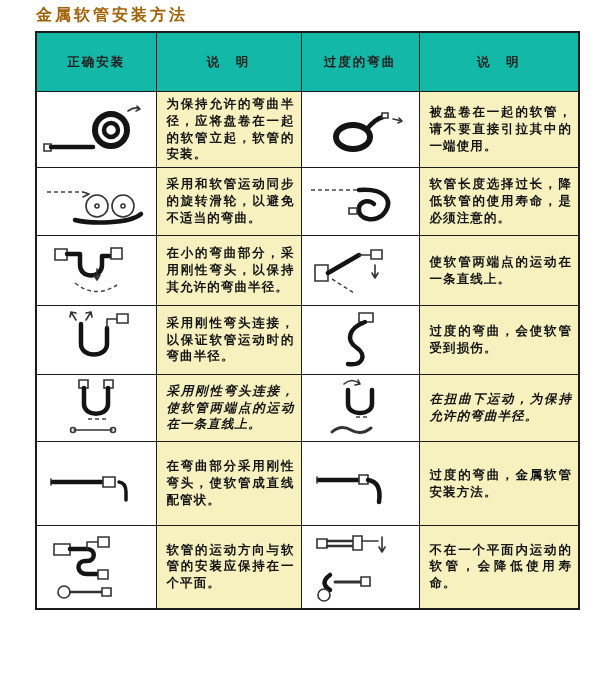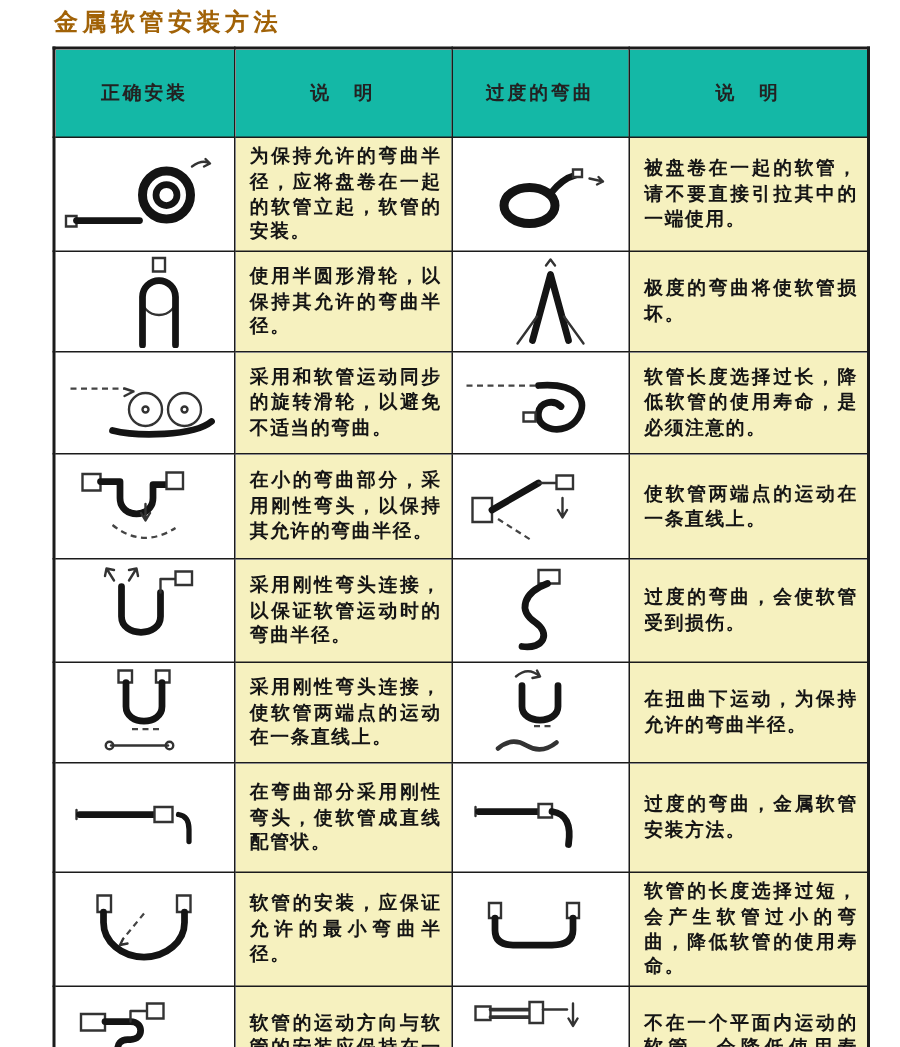--- a/index.html
+++ b/index.html
@@ -80,38 +80,20 @@
         <svg class="fig" width="95" height="58" viewBox="0 0 95 58">
           <ellipse class="hose-thick" cx="40" cy="36" rx="17" ry="12"></ellipse>
           <path class="hose" d="M54 28 q8 -10 16 -12"></path>
           <rect class="fit" x="69" y="12" width="6" height="5"></rect>
           <path class="thin" d="M80 18 l9 2 M86 17 l3 3 l-4 2"></path>
         </svg>
       </td>
       <td class="desc-cell">被盘卷在一起的软管，请不要直接引拉其中的一端使用。</td>
     </tr>
 
-    <tr style="height:67px;">
-      <td class="img-cell">
-        <svg class="fig" width="90" height="62" viewBox="0 0 90 62">
-          <rect class="fit" x="51" y="2" width="8" height="9"></rect>
-          <circle class="thin" cx="55" cy="28" r="12"></circle>
-          <path class="hose" d="M44 60 V28 a11 11 0 0 1 22 0 V60"></path>
-        </svg>
-      </td>
-      <td class="desc-cell">使用半圆形滑轮，以保持其允许的弯曲半径。</td>
-      <td class="img-cell">
-        <svg class="fig" width="90" height="60" viewBox="0 0 90 60">
-          <path class="hose" d="M40 56 L52 12 L64 56"></path>
-          <path class="thin" d="M30 58 L43 40 M74 58 L61 40"></path>
-          <path class="thin" d="M49 6 l3 -4 l3 4"></path>
-        </svg>
-      </td>
-      <td class="desc-cell">极度的弯曲将使软管损坏。</td>
-    </tr>
 
     <tr style="height:68px;">
       <td class="img-cell">
         <svg class="fig" width="110" height="52" viewBox="0 0 110 52">
           <path class="dash" d="M6 16 H42"></path>
           <path class="thin" d="M42 16 l6 2 l-6 3"></path>
           <circle class="thin" cx="56" cy="30" r="11"></circle>
           <circle class="thin" cx="82" cy="30" r="11"></circle>
           <circle class="thin" cx="56" cy="30" r="2"></circle>
           <circle class="thin" cx="82" cy="30" r="2"></circle>
@@ -165,21 +147,21 @@
       <td class="desc-cell">采用刚性弯头连接，以保证软管运动时的弯曲半径。</td>
       <td class="img-cell">
         <svg class="fig" width="90" height="62" viewBox="0 0 90 62">
           <rect class="fit" x="44" y="4" width="14" height="9"></rect>
           <path class="hose" d="M50 13 c-16 6 -20 18 -8 26 c10 7 6 18 -9 16"></path>
         </svg>
       </td>
       <td class="desc-cell">过度的弯曲，会使软管受到损伤。</td>
     </tr>
 
-    <tr style="height:67px;">
+    <tr style="height:67px;font-style:italic;">
       <td class="img-cell">
         <svg class="fig" width="100" height="62" viewBox="0 0 100 62">
           <rect class="fit" x="33" y="3" width="9" height="8"></rect>
           <rect class="fit" x="58" y="3" width="9" height="8"></rect>
           <path class="hose" d="M38 11 v16 c0 13 24 13 24 0 V11"></path>
           <path class="dash" d="M42 42 h18"></path>
           <path class="thin" d="M28 53 h38"></path>
           <circle class="thin" cx="27" cy="53" r="2.5"></circle>
           <circle class="thin" cx="67" cy="53" r="2.5"></circle>
         </svg>
@@ -189,61 +171,41 @@
         <svg class="fig" width="100" height="62" viewBox="0 0 100 62">
           <path class="thin" d="M34 7 q8 -7 16 0 m-2 -4 l2 4 l-5 1"></path>
           <path class="hose" d="M38 13 v14 c0 12 24 12 24 0 V13"></path>
           <path class="dash" d="M46 40 h14"></path>
           <path class="thin" d="M22 55 q9 -8 19 -2 q10 6 20 -2" style="stroke-width:3"></path>
         </svg>
       </td>
       <td class="desc-cell">在扭曲下运动，为保持允许的弯曲半径。</td>
     </tr>
 
-    <tr style="height:73px;margin-top:29px;">
+    <tr style="height:84px;margin-top:29px;">
       <td class="img-cell">
         <svg class="fig" width="110" height="52" viewBox="0 0 110 52">
           <path class="thin" d="M10 21 v6"></path>
           <path class="hose" d="M12 24 H64"></path>
           <rect class="fit" x="62" y="19" width="12" height="10"></rect>
           <path class="hose" d="M78 24 q7 1 7 10 v8" style="stroke-width:3.5"></path>
         </svg>
       </td>
       <td class="desc-cell">在弯曲部分采用刚性弯头，使软管成直线配管状。</td>
       <td class="img-cell">
         <svg class="fig" width="110" height="52" viewBox="0 0 110 52">
           <path class="thin" d="M12 19 v6"></path>
           <path class="hose" d="M14 22 H60"></path>
           <rect class="fit" x="54" y="17" width="9" height="9"></rect>
           <path class="hose" d="M63 22 q14 2 11 22"></path>
         </svg>
       </td>
       <td class="desc-cell">过度的弯曲，金属软管安装方法。</td>
     </tr>
 
-    <tr style="height:68px;">
-      <td class="img-cell">
-        <svg class="fig" width="110" height="58" viewBox="0 0 110 58">
-          <rect class="fit" x="24" y="6" width="9" height="11"></rect>
-          <rect class="fit" x="77" y="6" width="9" height="11"></rect>
-          <path class="hose" d="M28 17 v7 a27 23 0 0 0 54 0 v-7"></path>
-          <path class="dash" d="M55 18 L41 35"></path>
-          <path class="thin" d="M41 35 l-2 4 l5 -1"></path>
-        </svg>
-      </td>
-      <td class="desc-cell">软管的安装，应保证允许的最小弯曲半径。</td>
-      <td class="img-cell">
-        <svg class="fig" width="110" height="52" viewBox="0 0 110 52">
-          <rect class="fit" x="21" y="8" width="8" height="10"></rect>
-          <rect class="fit" x="73" y="8" width="8" height="10"></rect>
-          <path class="hose" d="M25 18 v8 q0 10 12 10 h26 q14 0 14 -10 v-8"></path>
-        </svg>
-      </td>
-      <td class="desc-cell">软管的长度选择过短，会产生软管过小的弯曲，降低软管的使用寿命。</td>
-    </tr>
 
     <tr style="height:83px;">
       <td class="img-cell">
         <svg class="fig" width="110" height="74" viewBox="0 0 110 74">
           <rect class="fit" x="13" y="14" width="16" height="11"></rect>
           <path class="hose" d="M29 19 h17 c9 0 9 12 0 12 h-2 c-9 0 -9 13 2 13 h11"></path>
           <path class="thin" d="M46 19 v-7 h11"></path>
           <rect class="fit" x="57" y="7" width="11" height="10"></rect>
           <rect class="fit" x="57" y="40" width="10" height="9"></rect>
           <circle class="thin" cx="23" cy="62" r="6"></circle>

